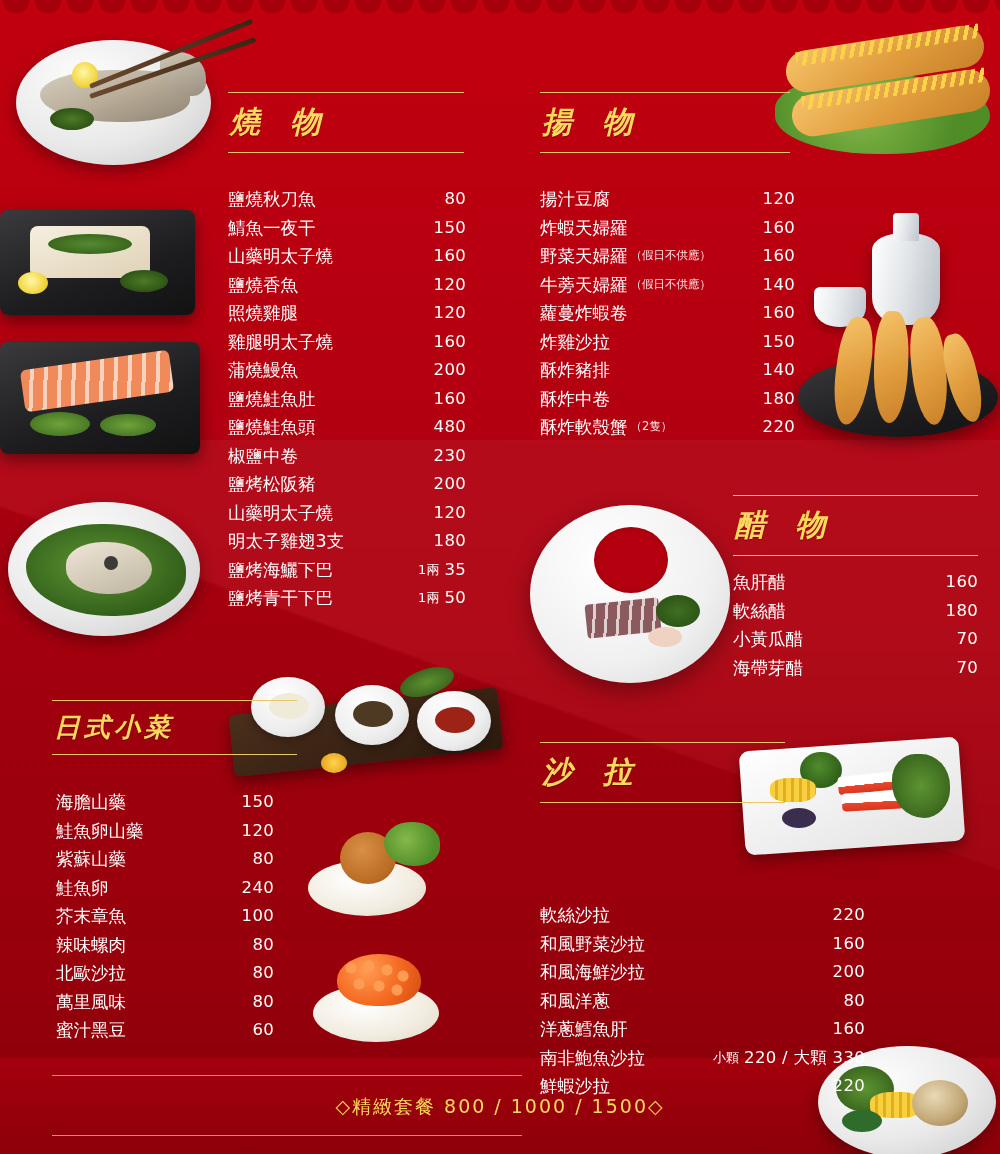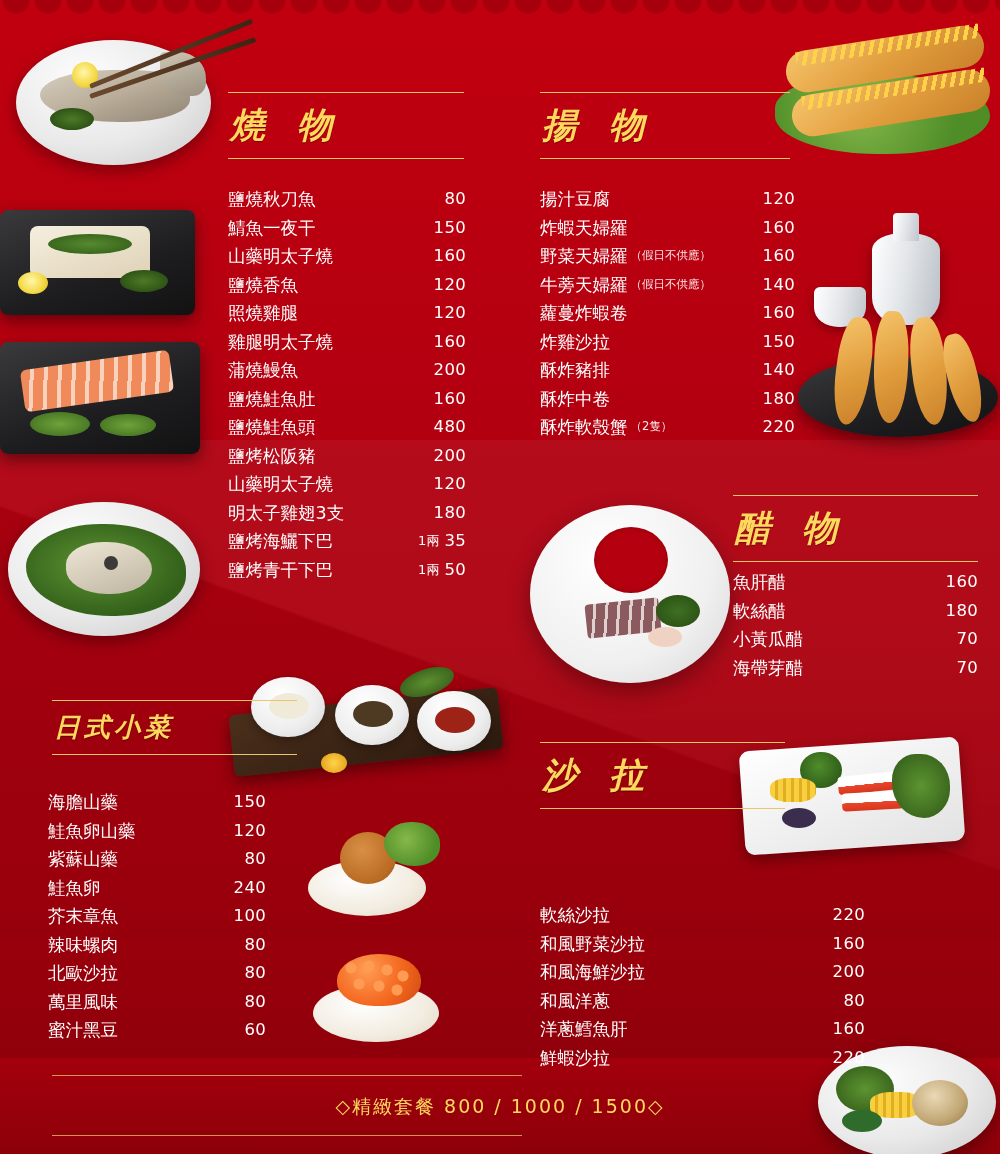--- a/index.html
+++ b/index.html
@@ -45,21 +45,21 @@
   
   .section-head {
     position: absolute;
     color: #ffd24a;
   }
   .section-head .rule-top,
   .section-head .rule-bot {
     height: 1px; background: #e8c66a; width: 100%;
   }
   .section-head .title {
-    font-size: 35px;
+    font-size: 30px;
     letter-spacing: 10px;
     color: #ffd95e;
     padding: 9px 2px 9px 2px;
     font-weight: 700;
     font-style: italic;
     text-shadow: 0 1px 1px rgba(0,0,0,.35);
   }
 
   
   .menu-list { position: absolute; }
@@ -393,20 +393,25 @@
       <span class="name zh">鹽燒鮭魚肚</span>
       <span class="dots"></span>
       <span class="price zh">160</span>
     </div>
     <div class="menu-row">
       <span class="name zh">鹽燒鮭魚頭</span>
       <span class="dots"></span>
       <span class="price zh">480</span>
     </div>
     <div class="menu-row">
+      <span class="name zh">椒鹽中卷</span>
+      <span class="dots"></span>
+      <span class="price zh">230</span>
+    </div>
+    <div class="menu-row">
       <span class="name zh">鹽烤松阪豬</span>
       <span class="dots"></span>
       <span class="price zh">200</span>
     </div>
     <div class="menu-row">
       <span class="name zh">山藥明太子燒</span>
       <span class="dots"></span>
       <span class="price zh">120</span>
     </div>
     <div class="menu-row">
@@ -513,21 +518,21 @@
       <span class="price zh">70</span>
     </div>
   </div>
 
 <div class="section-head" style="left:52px; top:700px; width:245px;">
   <div class="rule-top"></div>
   <div class="title zh" style="font-size:26px; letter-spacing:4px;">日式小菜</div>
   <div class="rule-bot"></div>
 </div>
 
-<div class="menu-list" id="list-kobachi" style="left:48px; top:788px; width:218px;">
+<div class="menu-list" id="list-kobachi" style="left:56px; top:788px; width:218px;">
     <div class="menu-row">
       <span class="name zh">海膽山藥</span>
       <span class="dots"></span>
       <span class="price zh">150</span>
     </div>
     <div class="menu-row">
       <span class="name zh">鮭魚卵山藥</span>
       <span class="dots"></span>
       <span class="price zh">120</span>
     </div>
@@ -594,20 +599,26 @@
       <span class="name zh">和風洋蔥</span>
       <span class="dots"></span>
       <span class="price zh">80</span>
     </div>
     <div class="menu-row">
       <span class="name zh">洋蔥鱈魚肝</span>
       <span class="dots"></span>
       <span class="price zh">160</span>
     </div>
     <div class="menu-row">
+      <span class="name zh">南非鮑魚沙拉</span>
+      <span class="dots"></span>
+      <span class="unit zh">小顆</span>
+      <span class="price zh">220 / 大顆 330</span>
+    </div>
+    <div class="menu-row">
       <span class="name zh">鮮蝦沙拉</span>
       <span class="dots"></span>
       <span class="price zh">220</span>
     </div>
   </div>
 
 <div id="footer-rule"></div>
 <div id="footer-rule2"></div>
 <div id="footer-set">
   <span class="zh">◇</span><span class="zh">精緻套餐 800 / 1000 / 1500</span><span class="zh">◇</span>

